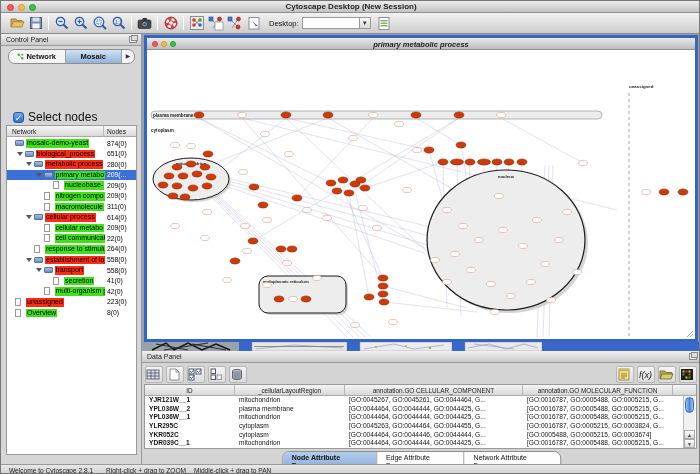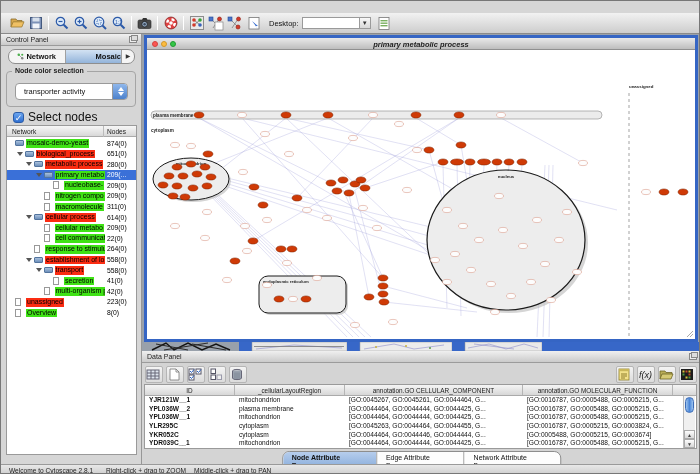--- a/index.html
+++ b/index.html
@@ -19,21 +19,21 @@
   .search-lb{font-size:7.5px;color:#111;margin:0 3px 0 6px;}
   .search-in{width:58px;height:12px;border:1px solid #9a9a9a;background:#fff;font-size:7px;padding:0 2px;}
   .search-dd{width:11px;height:12px;border:1px solid #9a9a9a;border-left:none;background:linear-gradient(#f8f8f8,#d8d8d8);font-size:6px;line-height:11px;text-align:center;color:#333;}
   
   .cpanel{position:absolute;left:0;top:33px;width:141px;height:430px;background:#d6d6d6;border-right:1px solid #979797;}
   .panel-hd{position:absolute;left:0;top:0;width:100%;height:12px;background:linear-gradient(#f0f0f0,#cacaca);border-bottom:1px solid #9b9b9b;font-size:7px;color:#222;padding:2px 0 0 5px;}
   .float-ic{position:absolute;right:4px;top:2px;width:8px;height:7px;border:1px solid #888;background:#eee;}
   .float-ic:before{content:"";position:absolute;right:-2px;top:-2px;width:5px;height:4px;border:1px solid #888;background:#ddd;}
   .cp-tabs{position:absolute;left:7px;top:15px;width:127px;height:15px;border:1px solid #8e8e8e;border-radius:7px;background:#f5f5f5;display:flex;overflow:hidden;}
   .cp-tab{flex:1;font-size:7.5px;font-weight:bold;color:#111;text-align:center;line-height:13px;position:relative;}
-  .cp-tab.on{background:linear-gradient(#d3e2f3,#93b4da);text-align:right;}
+  .cp-tab.on{background:linear-gradient(#d3e2f3,#93b4da);}
   .cp-tab + .cp-tab{border-left:1px solid #a0a0a0;}
   .cp-tab-arrow{flex:0 0 13px;border-left:1px solid #a0a0a0;font-size:6px;line-height:13px;text-align:center;color:#333;}
   .net-glyph{display:inline-block;width:7px;height:7px;margin-right:2px;vertical-align:-1px;}
   .groupbox{position:absolute;left:5px;top:37px;width:130px;height:36px;border:1px solid #a5a5a5;border-radius:4px;}
   .groupbox .legend{position:absolute;left:5px;top:-5px;background:#d6d6d6;padding:0 3px;font-size:7px;font-weight:bold;color:#222;}
   .combo{position:absolute;left:8px;top:11px;width:113px;height:17px;border:1px solid #9a9a9a;border-radius:4px;background:#fff;font-size:7.5px;line-height:15px;padding-left:8px;color:#111;}
   .combo-cap{position:absolute;right:0;top:0;width:15px;height:15px;border-radius:0 3px 3px 0;background:linear-gradient(#8fb7ec,#4d82cc);border-left:1px solid #9a9a9a;}
   .combo-cap:before{content:"";position:absolute;left:4.5px;top:3px;border-left:3px solid transparent;border-right:3px solid transparent;border-bottom:4px solid #fff;}
   .combo-cap:after{content:"";position:absolute;left:4.5px;bottom:3px;border-left:3px solid transparent;border-right:3px solid transparent;border-top:4px solid #fff;}
   .chkrow{position:absolute;left:12px;top:77px;height:12px;display:flex;align-items:center;}
@@ -86,20 +86,26 @@
   
   .statusbar{position:absolute;left:0;top:463px;width:700px;height:11px;background:linear-gradient(#e8e8e8,#cdcdcd);border-top:1px solid #9a9a9a;}
   .statusbar span{position:absolute;top:2px;font-size:6.6px;color:#222;white-space:nowrap;}
   .st1{left:8px;} .st2{left:105px;} .st3{left:193px;}
 </style>
 </head>
 <body>
 
 <div class="app">
 
+  <div class="titlebar">
+    <span class="light l-red"></span>
+    <span class="light l-yel"></span>
+    <span class="light l-grn"></span>
+    <div class="title">Cytoscape Desktop (New Session)</div>
+  </div>
 
   <div class="toolbar">
     <span style="width:6px"></span>
     <span class="tb-ic">
       <svg width="16" height="16">
           <path d="M2,12 V4 h5 l1,1.5 h5 V7" fill="#d9a94e" stroke="#8a6d2f" stroke-width="0.8"></path>
           <path d="M2,12 L4.2,6.8 H15 L12.8,12 Z" fill="#f0c064" stroke="#9a7a30" stroke-width="0.8"></path>
         </svg>
     </span>
     <span class="tb-ic">
@@ -213,27 +219,20 @@
     </div>
     <div class="cp-tabs">
       <span class="cp-tab"><svg class="net-glyph" viewBox="0 0 8 8">
             <line x1="2" y1="2" x2="6" y2="6" stroke="#888" stroke-width="0.8"></line>
             <circle cx="2" cy="2" r="1.4" fill="#49b04a"></circle>
             <circle cx="6" cy="6" r="1.4" fill="#888"></circle>
             <circle cx="6" cy="2" r="1.2" fill="#49b04a"></circle>
           </svg><span>Network</span></span>
       <span class="cp-tab on"><span>Mosaic</span></span>
       <span class="cp-tab-arrow">▶</span>
-    </div>
-    <div class="groupbox">
-      <span class="legend">Node color selection</span>
-      <div class="combo">
-        <span>transporter activity</span>
-        <span class="combo-cap"></span>
-      </div>
     </div>
     <div class="chkrow">
       <span class="chk">✓</span>
       <span class="chk-lb">Select nodes</span>
     </div>
     <div class="treepane">
       <div class="tree-hd">
         <span class="h1">Network</span>
         <span class="vline"></span>
         <span class="h2">Nodes</span>

